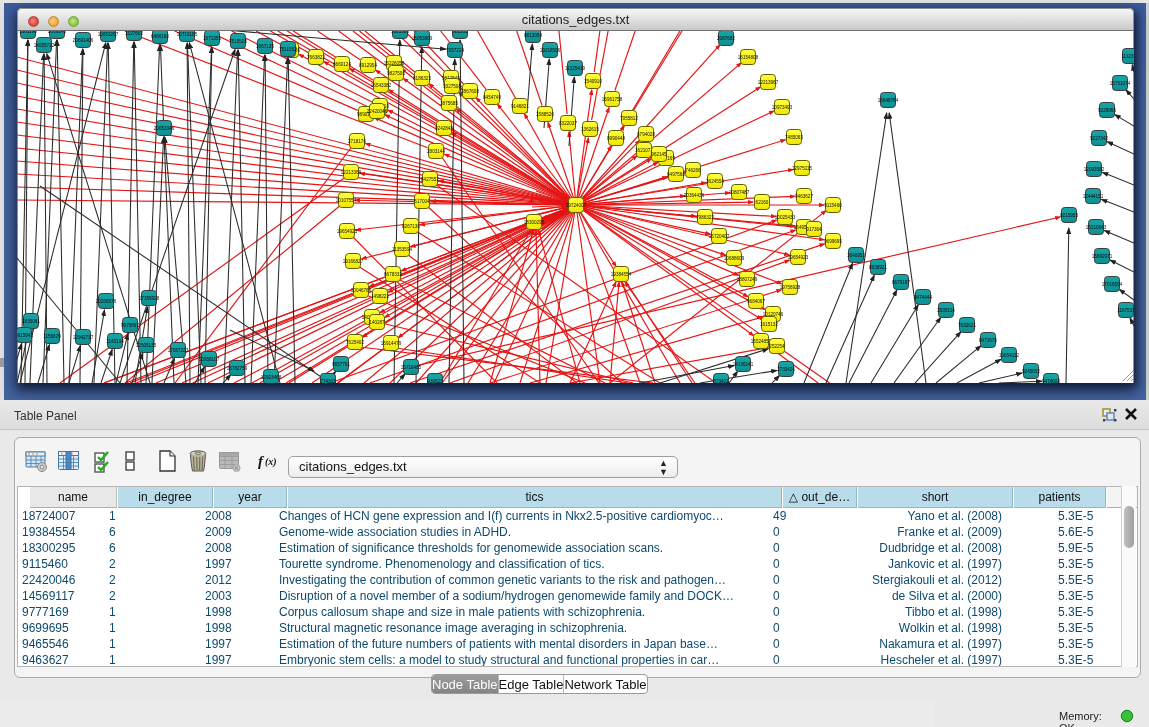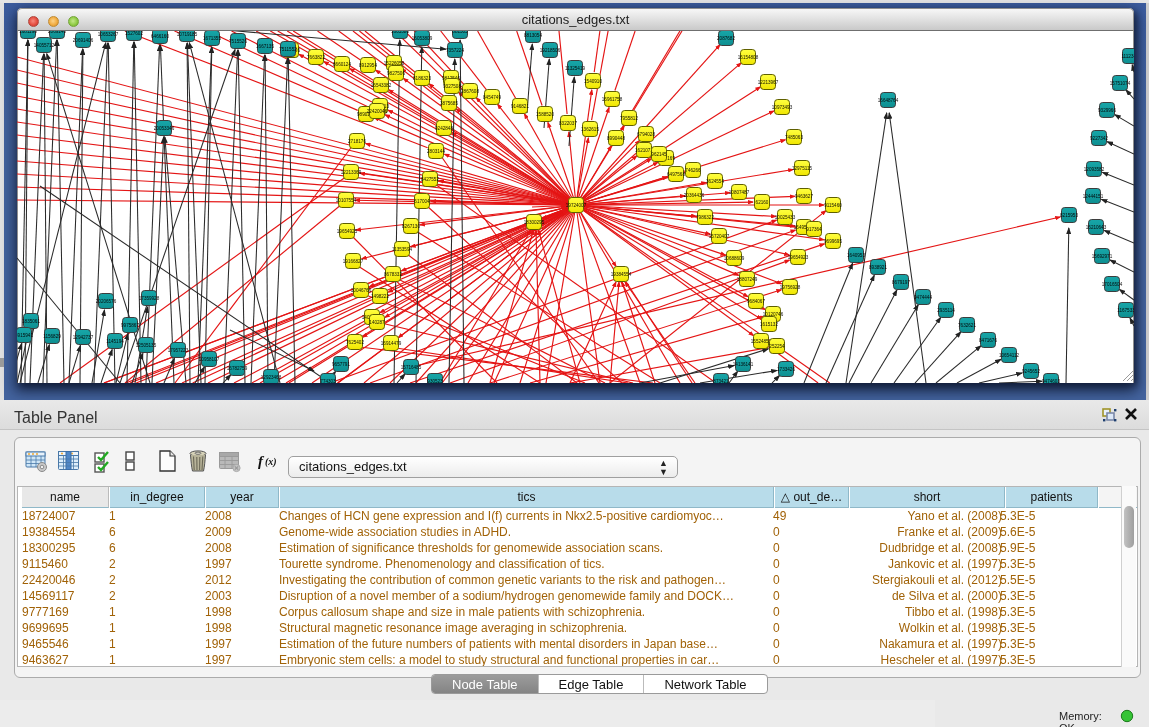--- a/index.html
+++ b/index.html
@@ -7,38 +7,38 @@
 #tstrip{position:absolute;left:0;top:0;width:1149px;height:3px;background:#e6e6e6}
 #rstrip{position:absolute;left:1146px;top:3px;width:3px;height:397px;background:#cfcfcf}
 #win{position:absolute;left:17px;top:8px;width:1117px;height:375px;border-radius:5px 5px 0 0;
  box-shadow:0 6px 14px 2px rgba(10,18,40,0.75), 3px 3px 6px rgba(10,18,40,0.5);background:#fff}
 #tbar{position:absolute;left:0;top:0;width:100%;height:23px;border-radius:5px 5px 0 0;
  background:linear-gradient(#f7f7f7,#dedede 55%,#c9c9c9);border:1px solid #8f8f8f;border-bottom:1px solid #6f6f6f}
 #tbar .tl{position:absolute;top:7px;width:11px;height:11px;border-radius:50%}
 #title{position:absolute;top:3px;width:100%;text-align:center;font-size:13px;color:#222}
 #gfx{position:absolute;left:0;top:23px;width:1117px;height:352px;background:#fff;overflow:hidden;border-left:1px solid #8f8f8f;border-right:1px solid #8f8f8f}
 #tpanel{position:absolute;left:0;top:400px;width:1149px;height:327px;background:#e9e9e9}
-#tphead{position:absolute;left:0;top:0;width:100%;height:30px;background:linear-gradient(#e9e9e9,#dcdcdc);border-bottom:1px solid #c4c4c4;font-size:16px;color:#333}
+#tphead{position:absolute;left:0;top:0;width:100%;height:30px;background:linear-gradient(#e9e9e9,#dcdcdc);border-bottom:1px solid #c4c4c4;font-size:12px;color:#333}
 #tphead span{position:absolute;left:14px;top:9px}
 #inner{position:absolute;left:14px;top:37px;width:1127px;height:241px;background:#f4f4f4;border:1px solid #ababab;border-radius:6px}
 #toolbar{position:absolute;left:6px;top:11px;height:26px}
 #toolbar .ic{display:inline-block;vertical-align:middle;margin:0 4px}
 #combo{position:absolute;left:273px;top:18px;width:390px;height:22px;background:linear-gradient(#fff,#ececec);border:1px solid #9f9f9f;border-radius:5px;font-size:13px;color:#111;line-height:20px;padding-left:10px}
 #combo .arr{position:absolute;right:9px;top:2px;font-size:9px;color:#222;line-height:9px}
 #tblwrap{position:absolute;left:2px;top:48px;width:1121px;height:181px;background:#fff;border:1px solid #b5b5b5;overflow:hidden;font-size:12px}
-#thead{position:absolute;left:4px;top:0;height:36px;width:100%;}
+#thead{position:absolute;left:12px;top:0;height:36px;width:100%;}
 #thead .th{position:absolute;top:0;height:21px;background:#b8dcea;border-right:1px solid #8fb8c8;border-bottom:1px solid #8fb8c8;text-align:center;line-height:20px;color:#111}
 #tbody{position:absolute;left:0;top:21px;width:100%}
-.tr{position:relative;height:16px;line-height:16px;white-space:nowrap;color:#a16207}
+.tr{position:relative;height:16px;line-height:16px;white-space:nowrap;color:#0c4a6e}
 .tr div{position:absolute;overflow:hidden}
 .c0{left:4px;width:82px}.c1{left:91px;width:92px}.c2{left:187px;width:70px}
 .c3{left:261px;width:486px}.c4{left:755px;width:72px}.c5{left:829px;width:155px;text-align:right}
-.c6{left:982px;width:90px}
+.c6{left:1040px;width:90px}
 #tabs{position:absolute;left:431px;top:274px;z-index:5;height:20px;display:flex;border:1px solid #9a9a9a;border-radius:4px;overflow:hidden;background:#fff;font-size:13px}
-#tabs div{padding:1px 20px;line-height:17px;color:#111}
+#tabs div{padding:1px 0;line-height:17px;color:#111}
 #tabs .sel{background:linear-gradient(#9c9c9c,#848484);color:#fff}
 #tabs .sep{width:1px;padding:0;background:#bbb}
 #vsb{position:absolute;left:1106px;top:48px;width:15px;height:181px;background:#fafafa;border-left:1px solid #d0d0d0}
 #vsb .th{position:absolute;left:2px;top:20px;width:10px;height:42px;border-radius:5px;background:linear-gradient(90deg,#c2c2c2,#9e9e9e)}
 #status{position:absolute;left:0;top:300px;width:935px;height:27px;background:#ececec;font-size:11px;color:#222}
 #grip{position:absolute;left:1105px;top:362px}
 </style></head><body>
 <div id="tstrip"></div>
 <div id="lstrip"></div>
 <div style="position:absolute;left:0px;top:358px;width:4px;height:9px;background:#9a9a9a;z-index:3"></div>

